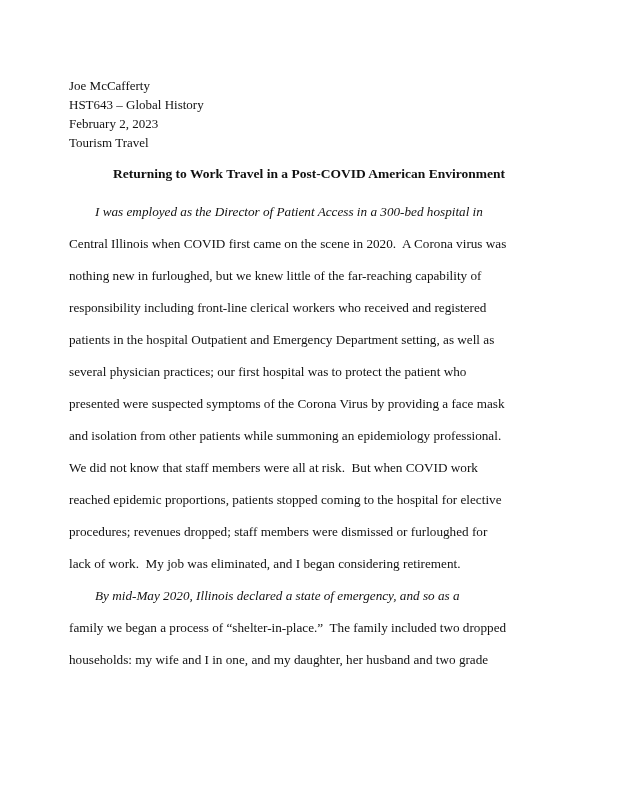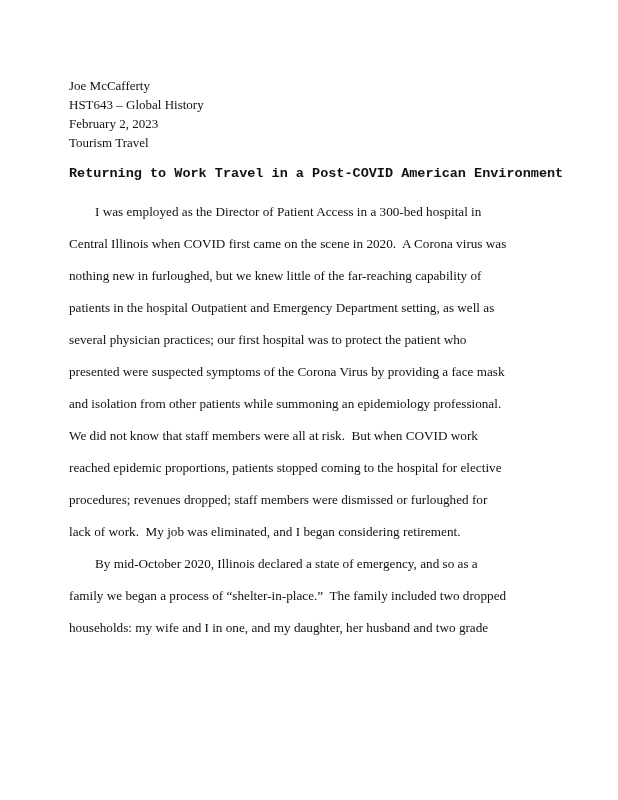--- a/index.html
+++ b/index.html
@@ -30,32 +30,32 @@
   .header-line {
     white-space: pre;
   }
   .doc-title {
     margin-top: 12px;
     font-size: 13.5px;
     line-height: 19px;
     font-weight: bold;
     text-align: center;
     white-space: pre;
-    font-family: Liberation Mono, monospace;
   }
   .body-block {
     margin-top: 13px;
     font-size: 13.2px;
     line-height: 32px;
   }
   .body-line {
     white-space: pre;
   }
   .body-line.indent {
     padding-left: 26px;
+    font-style: italic;
   }
 </style>
 </head>
 <body>
 
 <div class="page">
   <div class="content">
 
     <div class="header-block">
       <div class="header-line">Joe McCafferty</div>
@@ -64,30 +64,31 @@
       <div class="header-line">Tourism Travel</div>
     </div>
 
     <div class="doc-title">Returning to Work Travel in a Post-COVID American Environment</div>
 
     <div class="body-block">
       <div class="paragraph">
         <div class="body-line indent">I was employed as the Director of Patient Access in a 300-bed hospital in</div>
         <div class="body-line">Central Illinois when COVID first came on the scene in 2020.  A Corona virus was</div>
         <div class="body-line">nothing new in furloughed, but we knew little of the far-reaching capability of</div>
+        <div class="body-line">responsibility including front-line clerical workers who received and registered</div>
         <div class="body-line">patients in the hospital Outpatient and Emergency Department setting, as well as</div>
         <div class="body-line">several physician practices; our first hospital was to protect the patient who</div>
         <div class="body-line">presented were suspected symptoms of the Corona Virus by providing a face mask</div>
         <div class="body-line">and isolation from other patients while summoning an epidemiology professional.</div>
         <div class="body-line">We did not know that staff members were all at risk.  But when COVID work</div>
         <div class="body-line">reached epidemic proportions, patients stopped coming to the hospital for elective</div>
         <div class="body-line">procedures; revenues dropped; staff members were dismissed or furloughed for</div>
         <div class="body-line">lack of work.  My job was eliminated, and I began considering retirement.</div>
       </div>
       <div class="paragraph">
-        <div class="body-line indent">By mid-October 2020, Illinois declared a state of emergency, and so as a</div>
+        <div class="body-line indent">By mid-May 2020, Illinois declared a state of emergency, and so as a</div>
         <div class="body-line">family we began a process of “shelter-in-place.”  The family included two dropped</div>
         <div class="body-line">households: my wife and I in one, and my daughter, her husband and two grade</div>
       </div>
     </div>
 
   </div>
 </div>
 
 </body></html>

